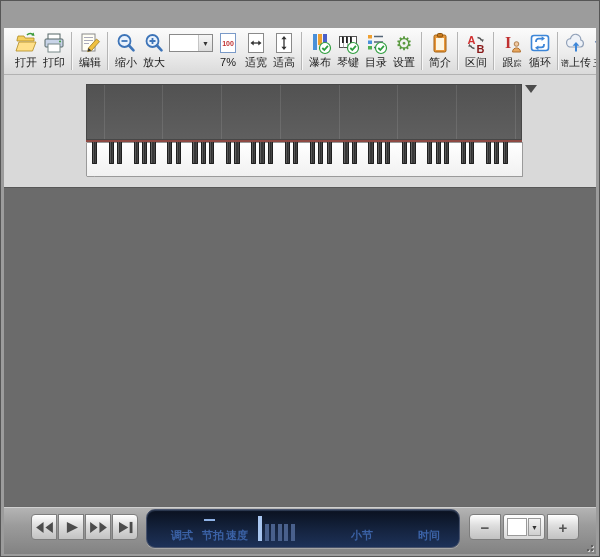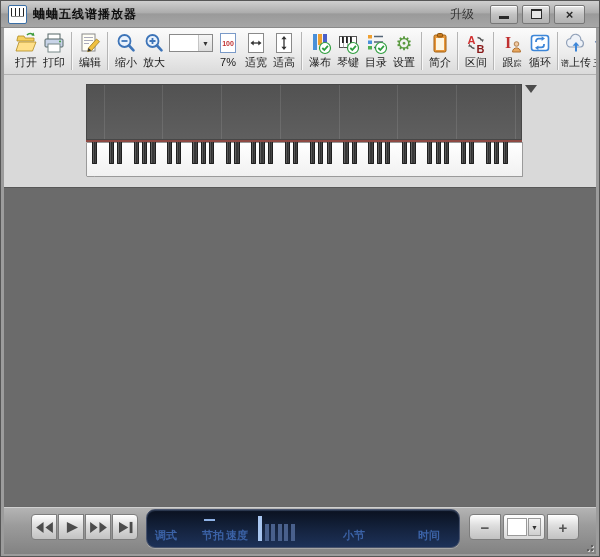--- a/index.html
+++ b/index.html
@@ -96,39 +96,20 @@
     font-size:7px;color:#333;background:linear-gradient(#f2f2f2,#cfcfcf);border:1px solid #9a9a9a;box-sizing:border-box;}
   .grip{position:absolute;right:1px;bottom:1px;width:12px;height:12px;}
   .grip i{position:absolute;width:2px;height:2px;background:#5e5e5e;box-shadow:1px 1px 0 #cfcfcf;}
   .grip .d1{right:2px;bottom:2px;} .grip .d2{right:6px;bottom:2px;} .grip .d3{right:2px;bottom:6px;}
 </style>
 </head>
 <body>
 
 <div id="win">
 
-  <div class="titlebar">
-    <div class="app-icon">
-        <div class="strip"></div>
-        <div class="strip2"></div>
-      </div>
-    <span class="title-text">蛐蛐五线谱播放器</span>
-    <div class="tb-right">
-      <span class="upgrade">升级</span>
-      <div class="winbtn">
-          <div class="glyph-min"></div>
-        </div>
-      <div class="winbtn">
-          <div class="glyph-max"></div>
-        </div>
-      <div class="winbtn close">
-          <span class="glyph-close">×</span>
-        </div>
-    </div>
-  </div>
 
   <div class="toolbar">
     <div class="tb">
       <span class="ic">
         <svg width="24" height="24" viewBox="0 0 24 24">
             <path d="M3 9l1-4h6l1 2h9v3H3z" fill="#f5d060" stroke="#b08a20" stroke-width="0.8"></path>
             <path d="M2 20l3-9h17l-3.5 9z" fill="#ffe08a" stroke="#b08a20" stroke-width="0.8"></path>
             <path d="M13 4c2-2.2 5-2 6 .2" fill="none" stroke="#3a9a3a" stroke-width="1.6"></path>
             <path d="M19.6 1.6l.9 3.3-3.2-.6z" fill="#3a9a3a"></path>
           </svg>
@@ -460,33 +441,33 @@
       </div>
       <div class="tpbtn last">
         <svg width="19" height="13" viewBox="0 0 20 14">
             <polygon points="3,1 13,7 3,13" fill="#4c4c4c"></polygon>
             <rect x="14.5" y="1" width="3" height="12" fill="#4c4c4c"></rect>
           </svg>
       </div>
     </div>
 
     <div class="panel">
-      <span class="plabel" style="left:8px">调式</span>
+      <span class="plabel" style="left:24px">调式</span>
       <span class="plabel" style="left:55px">节拍</span>
       <div class="beatdash"></div>
       <span class="plabel" style="left:79px">速度</span>
       <div class="meter">
           <div class="mbar bright" style="height: 25px;"></div>
           <div class="mbar" style="height: 17px;"></div>
           <div class="mbar" style="height: 17px;"></div>
           <div class="mbar" style="height: 17px;"></div>
           <div class="mbar" style="height: 17px;"></div>
           <div class="mbar" style="height: 17px;"></div>
         </div>
-      <span class="plabel" style="left:196px">小节</span>
+      <span class="plabel" style="left:204px">小节</span>
       <span class="plabel" style="left:271px">时间</span>
     </div>
 
     <div class="zgroup" style="left:465px">
       <div class="zbtn minus">−</div>
       <div class="zcombo">
         <span class="field"></span>
         <span class="arr">▼</span>
       </div>
       <div class="zbtn plus">+</div>

